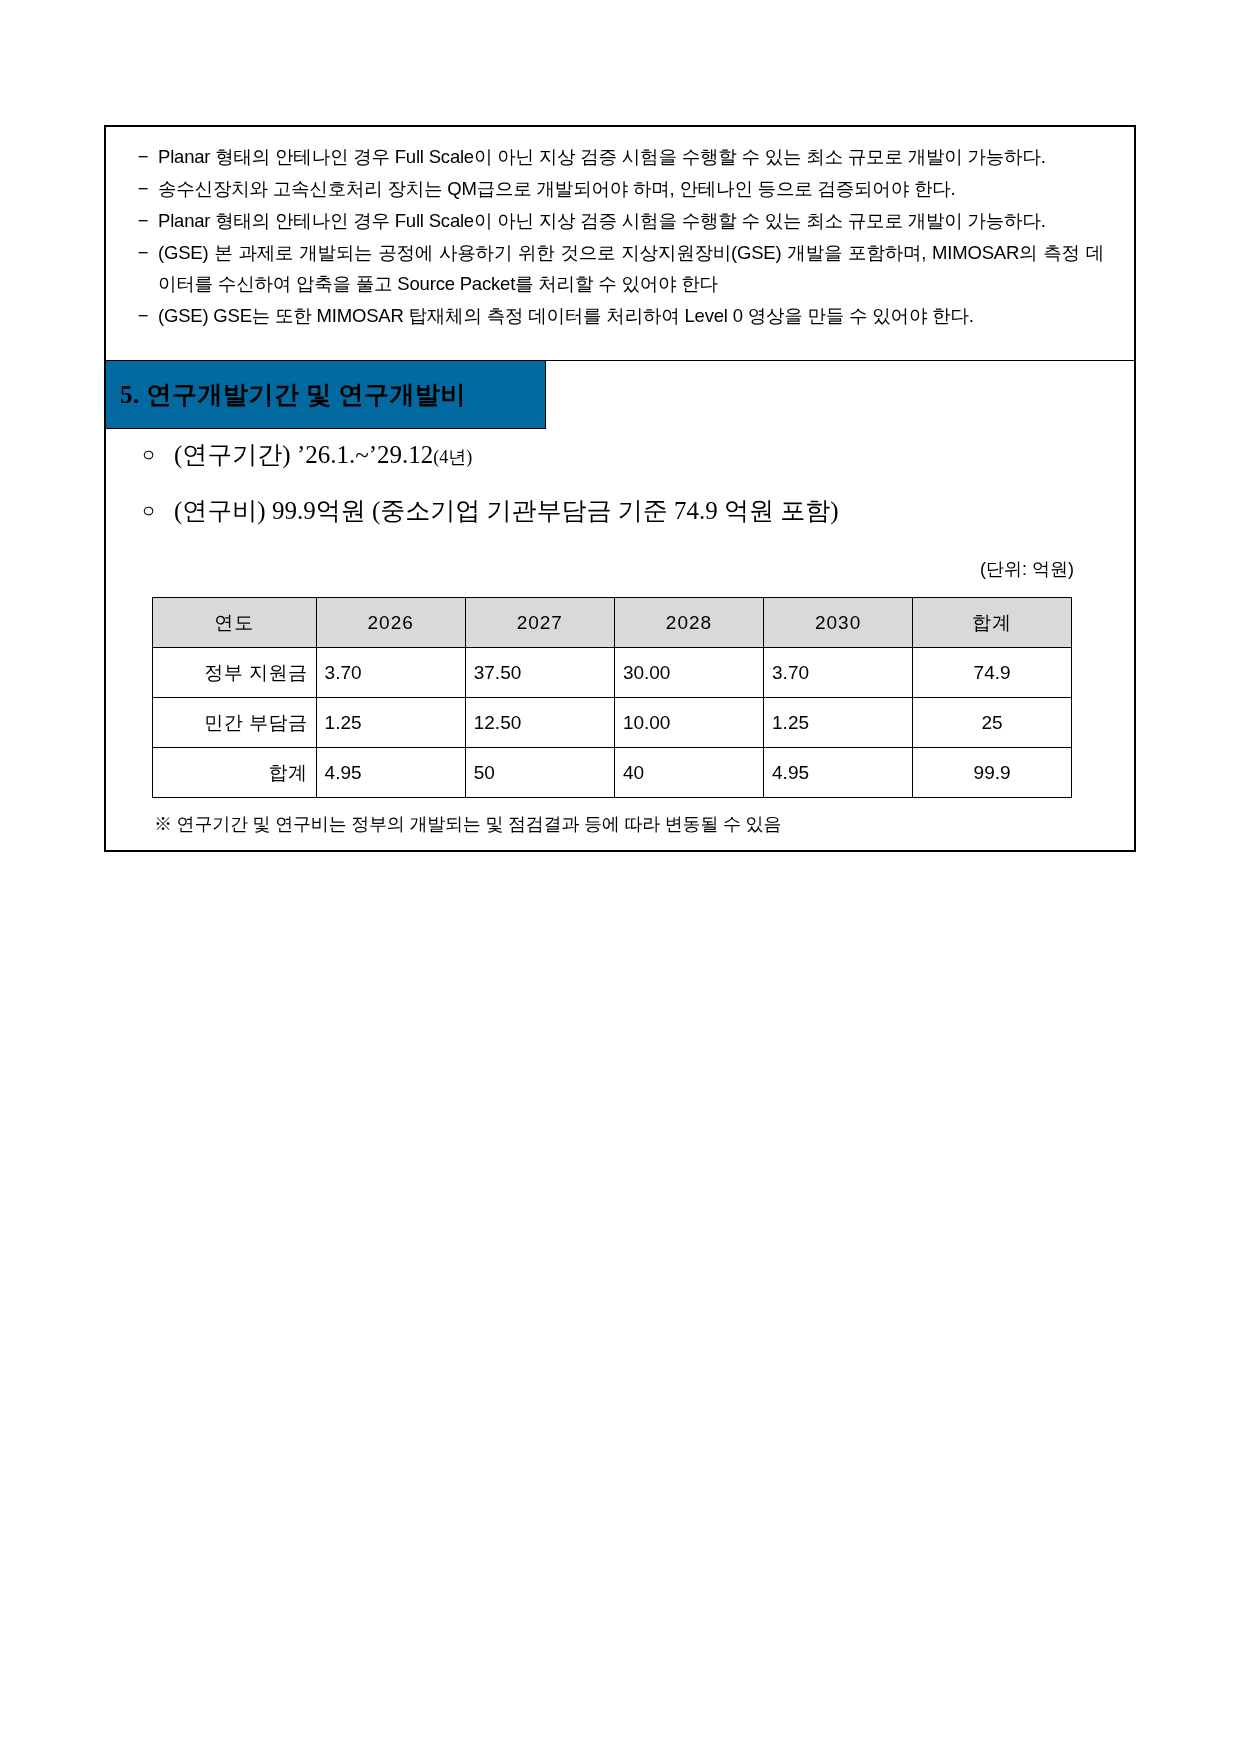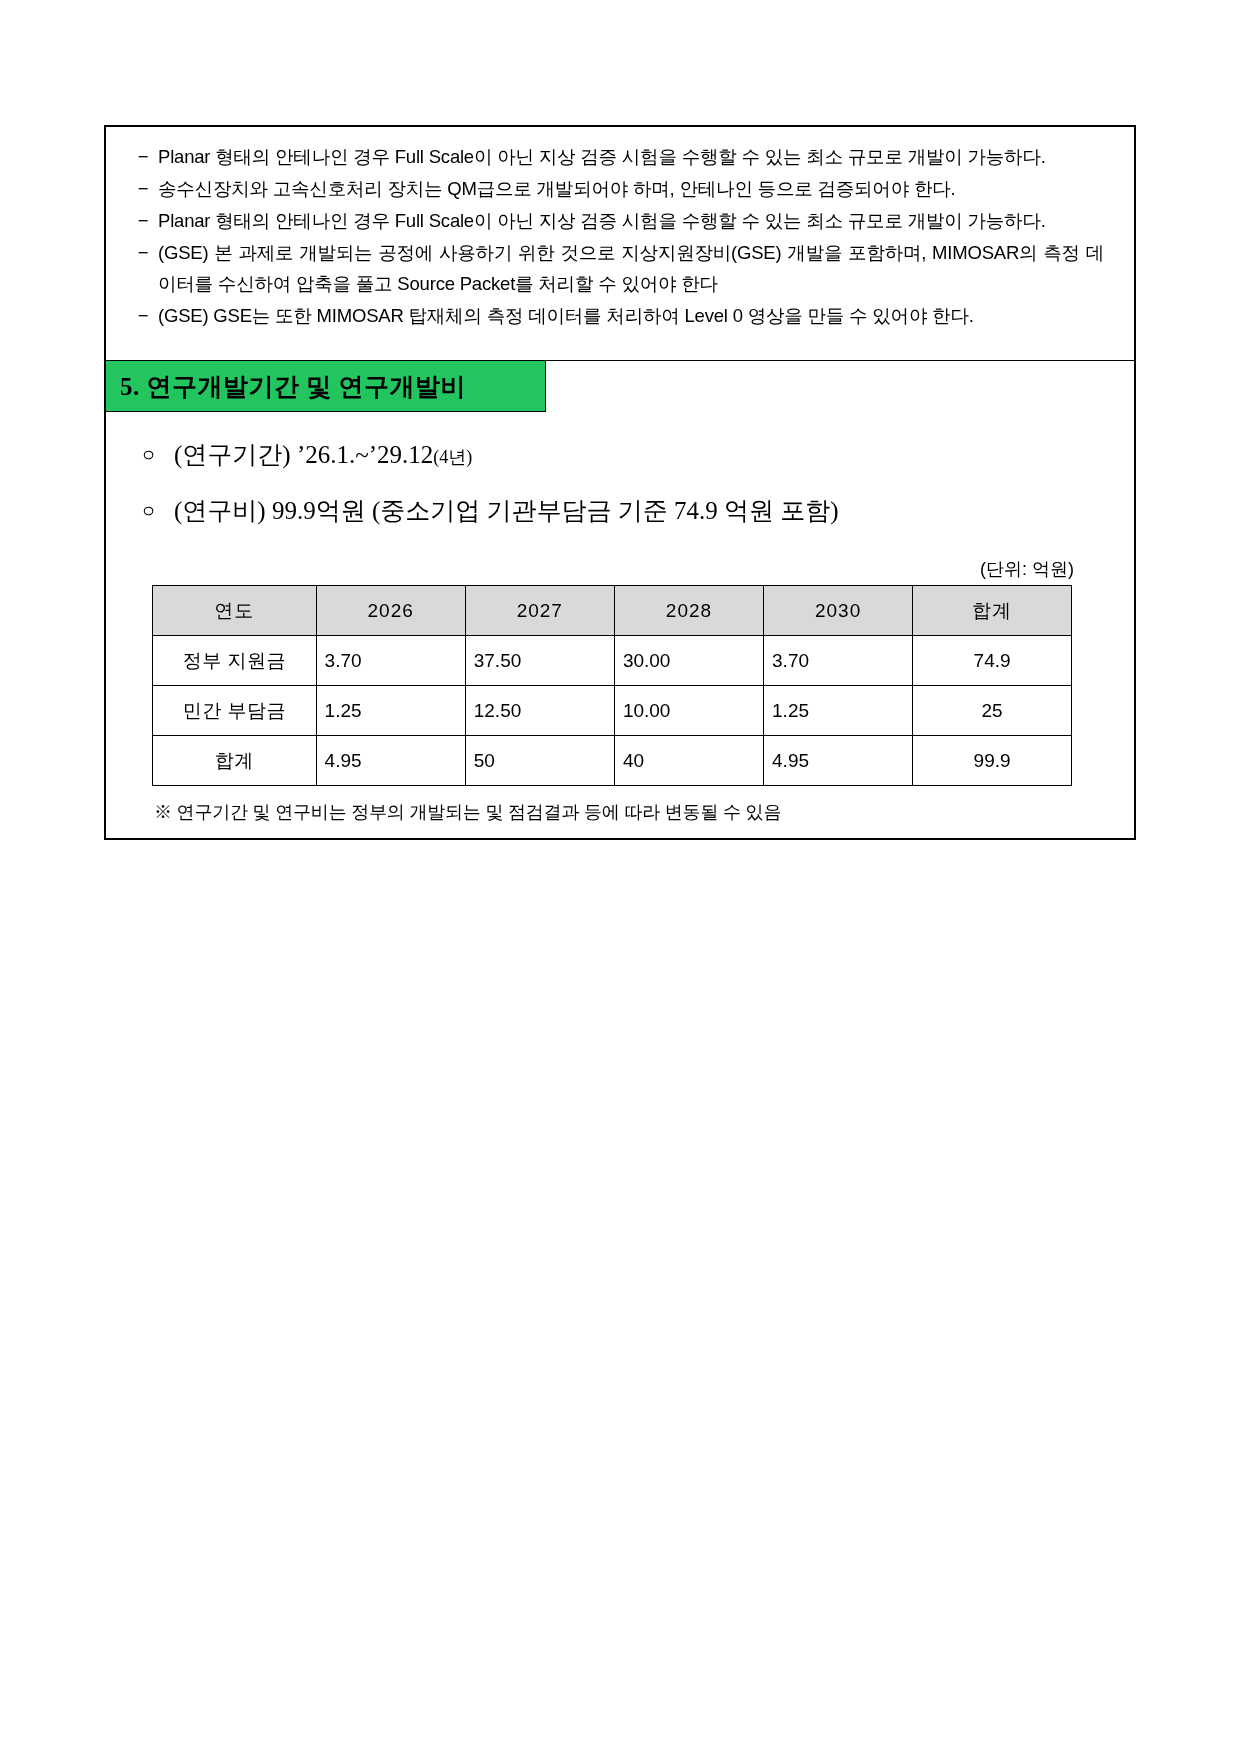--- a/index.html
+++ b/index.html
@@ -63,22 +63,22 @@
     margin-top: 24px;
     border-top: 1.5px solid #000;
     position: relative;
     height: 52px;
   }
   .section-head {
     position: absolute;
     left: 0;
     top: 0;
     width: 440px;
-    height: 51px;
-    background: #22c55e;
+    height: 68px;
+    background: #0369a1;
     border-right: 1.5px solid #000;
     border-bottom: 1.5px solid #000;
     box-sizing: border-box;
     display: flex;
     align-items: center;
     padding-left: 14px;
     font-family: "Liberation Serif", serif;
     font-size: 25px;
     font-weight: bold;
     letter-spacing: 0.5px;
@@ -106,21 +106,21 @@
   .circle-text .small {
     font-size: 18px;
   }
 
   
   .unit-note {
     text-align: right;
     padding-right: 60px;
     font-size: 18px;
     margin-top: 6px;
-    margin-bottom: 4px;
+    margin-bottom: 16px;
   }
 
   
   .table-wrap {
     padding: 0 62px 0 46px;
   }
   table.budget {
     border-collapse: collapse;
     width: 100%;
     font-size: 19px;
@@ -132,21 +132,21 @@
     padding: 1px 8px;
     box-sizing: border-box;
   }
   table.budget th {
     background: #d9d9d9;
     text-align: center;
     font-weight: normal;
     letter-spacing: 1px;
   }
   table.budget td.rowlabel {
-    text-align: center;
+    text-align: right;
     letter-spacing: 0.5px;
   }
   table.budget td.num {
     text-align: left;
     padding-right: 10px;
   }
   table.budget td.total {
     text-align: center;
   }
   col.c-label { width: 17%; }

